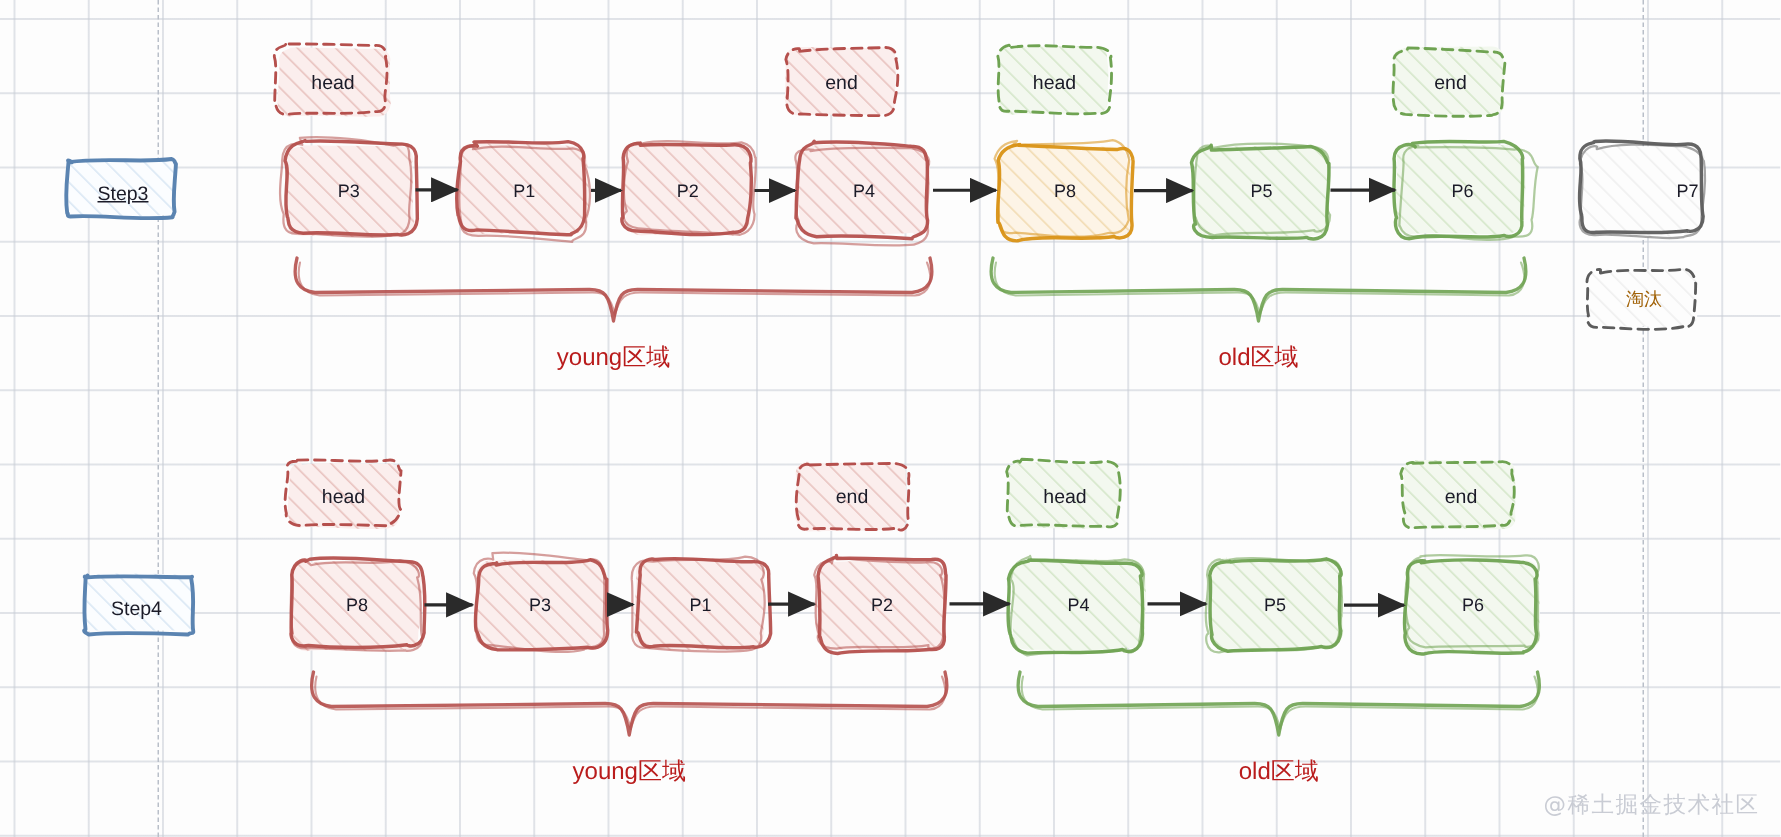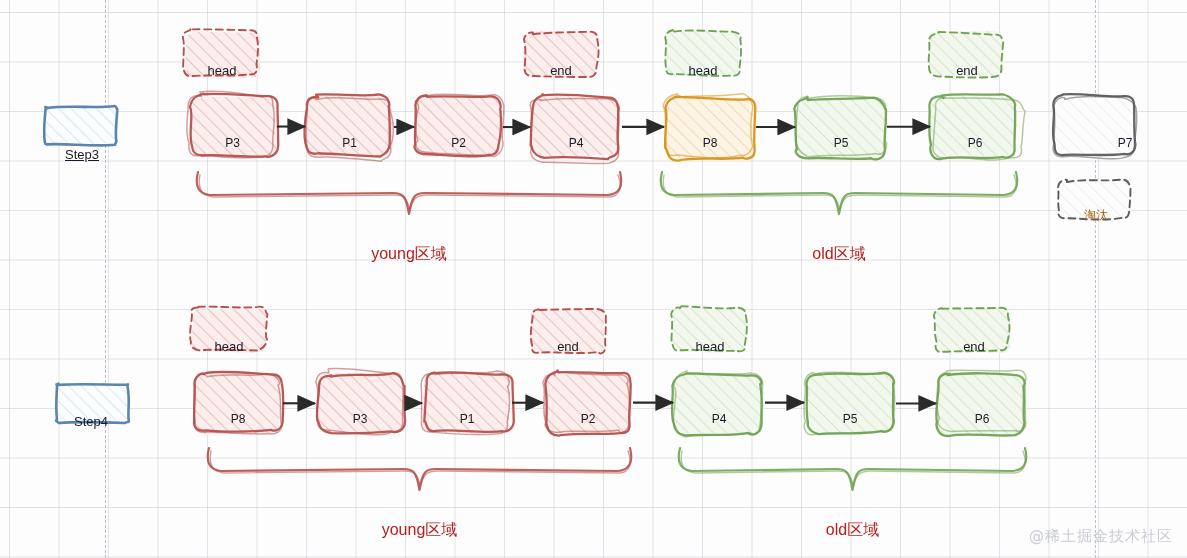--- a/index.html
+++ b/index.html
@@ -28,21 +28,20 @@
     border-left:1px dashed #b9bfc9;
     pointer-events:none;
   }
   svg.layer{position:absolute;left:0;top:0;width:1187px;height:558px;overflow:visible;}
   .lbl{
     position:absolute;
     display:flex;align-items:center;justify-content:center;
     color:#1b1b28;
     white-space:nowrap;
     pointer-events:none;
-    margin-top:16px;
   }
   .node-text{font-size:12px;}
   .tag-text{font-size:13px;}
   .step-text{font-size:13px;}
   .region-text{font-size:16px;color:#b91c1c;}
   .elim-text{font-size:12px;color:#a16207;}
   .watermark{
     position:absolute;right:14px;bottom:12px;
     font-size:15px;color:#c9ccd4;letter-spacing:1px;
     font-family:"DejaVu Sans",sans-serif;
@@ -749,21 +748,21 @@
     C1023,470 1029,464 1025,448" fill="none" stroke="#6fa352" stroke-width="2.2" stroke-linecap="round" stroke-linejoin="round" opacity="0.9"></path>
       <path d="M682,451
     C679,464 684,472 695,473
     L838.5,471
     C847.5,471 850.5,474 853.5,486
     C856.5,474 860.5,471 870.5,471
     L1015,473
     C1024,472 1028,464 1023,451" fill="none" stroke="#6fa352" stroke-width="1.4" stroke-linecap="round" stroke-linejoin="round" opacity="0.55"></path>
     </svg>
   <div id="labels">
-      <div class="lbl step-text" style="left: 46px; top: 114px; width: 72px; height: 48px; text-decoration: underline;">Step3</div>
+      <div class="lbl step-text" style="left: 46px; top: 104px; width: 72px; height: 48px; text-decoration: underline;">Step3</div>
       <div class="lbl tag-text" style="left: 185px; top: 32px; width: 74px; height: 44px;">head</div>
       <div class="lbl tag-text" style="left: 524px; top: 32px; width: 74px; height: 44px;">end</div>
       <div class="lbl tag-text" style="left: 666px; top: 32px; width: 74px; height: 44px;">head</div>
       <div class="lbl tag-text" style="left: 930px; top: 32px; width: 74px; height: 44px;">end</div>
       <div class="lbl node-text" style="left: 190px; top: 97px; width: 85px; height: 60px;">P3</div>
       <div class="lbl node-text" style="left: 307px; top: 97px; width: 85px; height: 60px;">P1</div>
       <div class="lbl node-text" style="left: 416px; top: 97px; width: 85px; height: 60px;">P2</div>
       <div class="lbl node-text" style="left: 532px; top: 97px; width: 88px; height: 60px;">P4</div>
       <div class="lbl node-text" style="left: 666px; top: 97px; width: 88px; height: 60px;">P8</div>
       <div class="lbl node-text" style="left: 797px; top: 97px; width: 88px; height: 60px;">P5</div>

